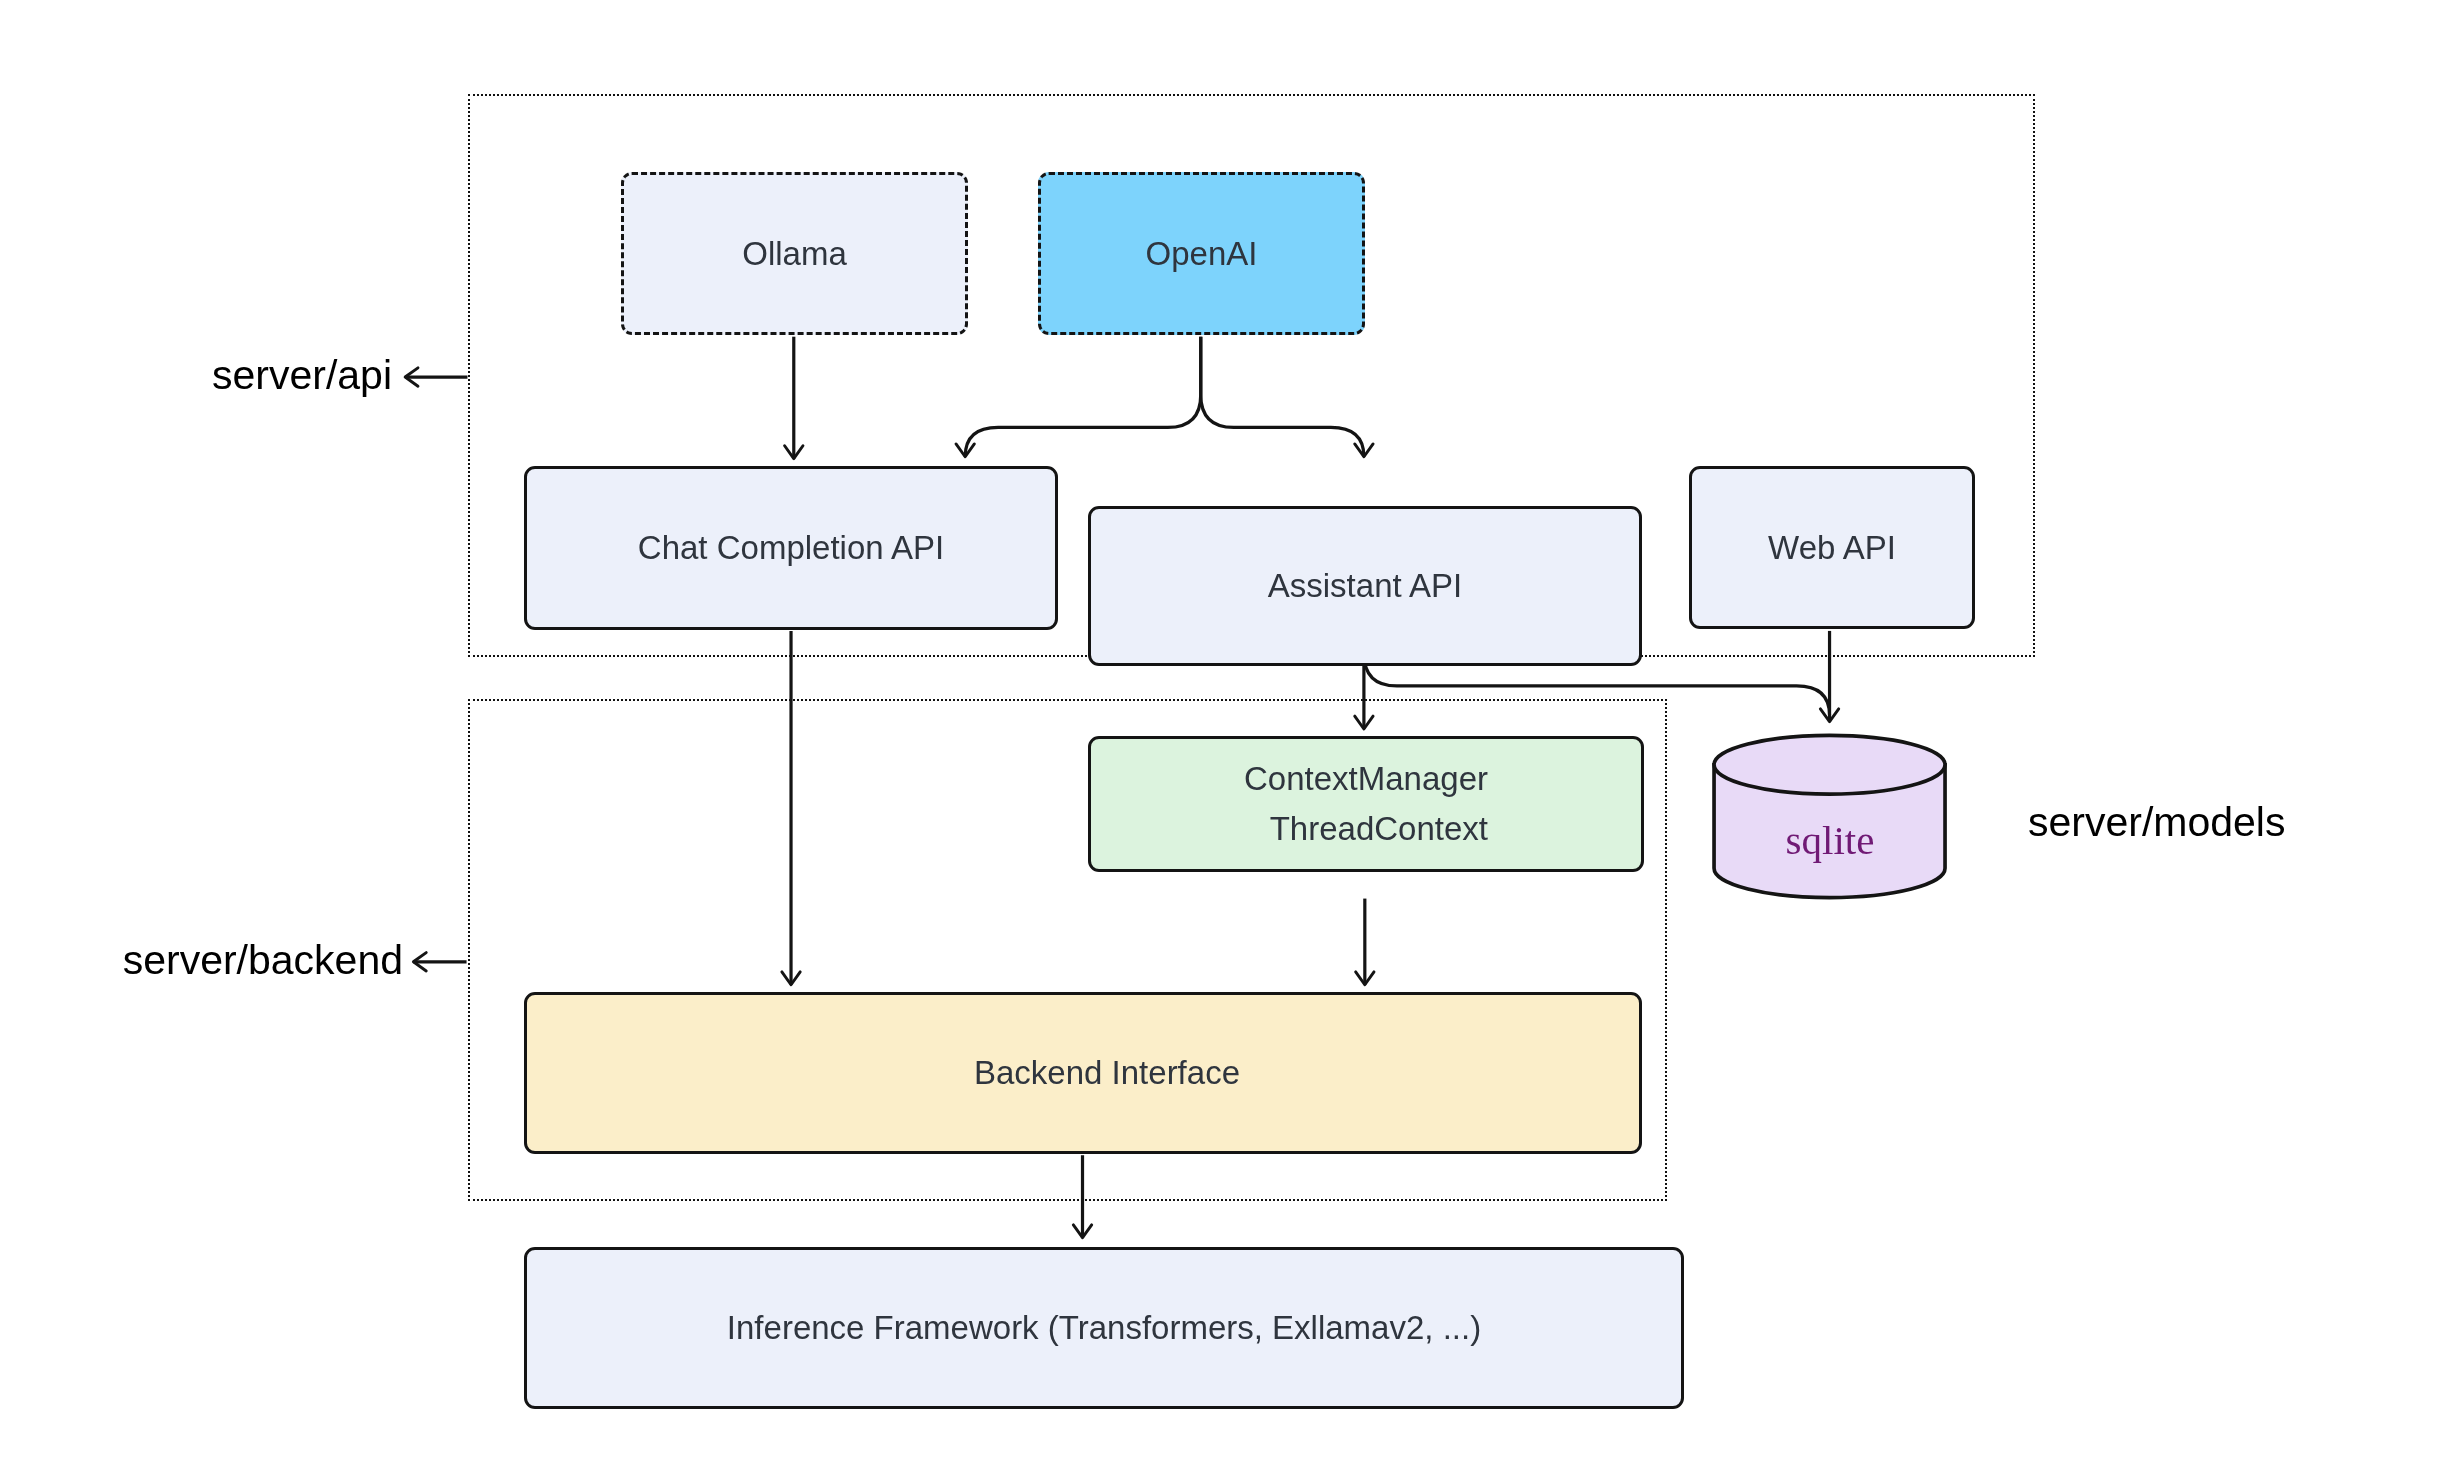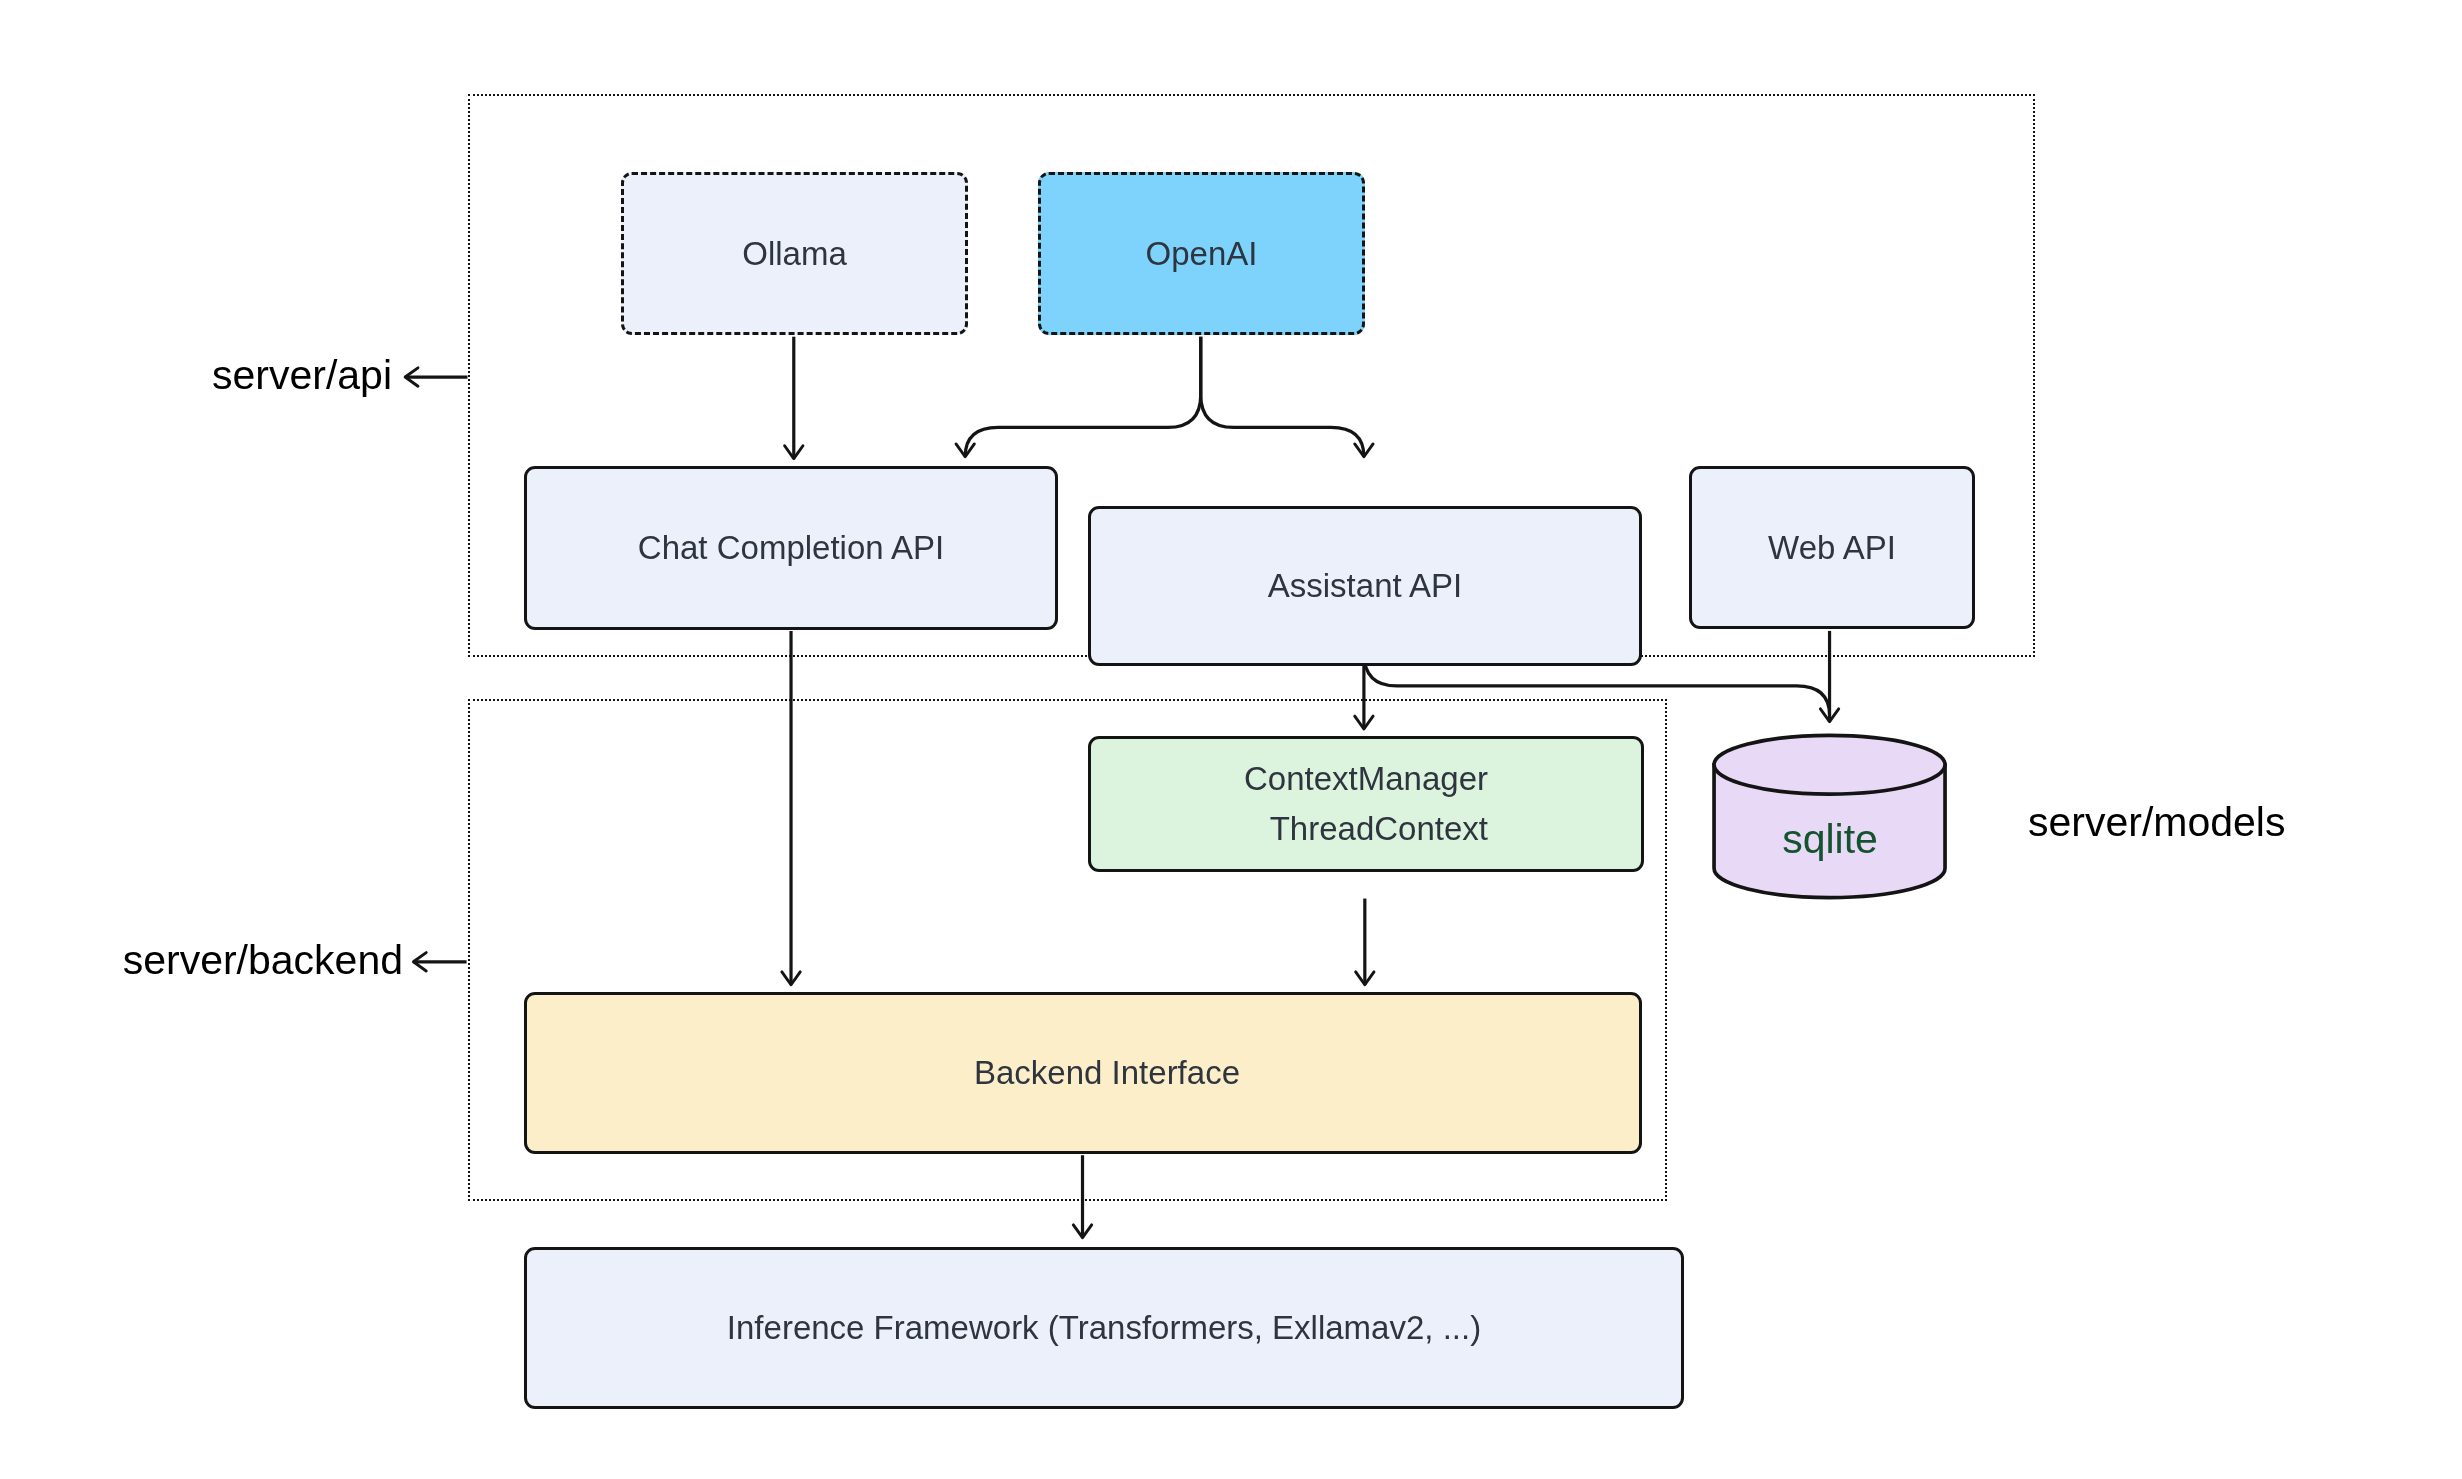--- a/index.html
+++ b/index.html
@@ -39,21 +39,22 @@
   }
   .node.dashed { border-style: dashed; }
   .node .multiline { line-height: 1.52; }
   .node .multiline span { display: block; }
   .cyl-label {
     position: absolute;
     display: flex;
     align-items: center;
     justify-content: center;
     font-size: 41px;
-    color: #14532d;
+    color: #701a75;
+    font-family: Liberation Serif, serif;
   }
   .side-label {
     position: absolute;
     font-size: 41px;
     color: #000000;
     white-space: nowrap;
     display: flex;
     align-items: flex-start;
   }
   .side-label.right { justify-content: flex-end; }

